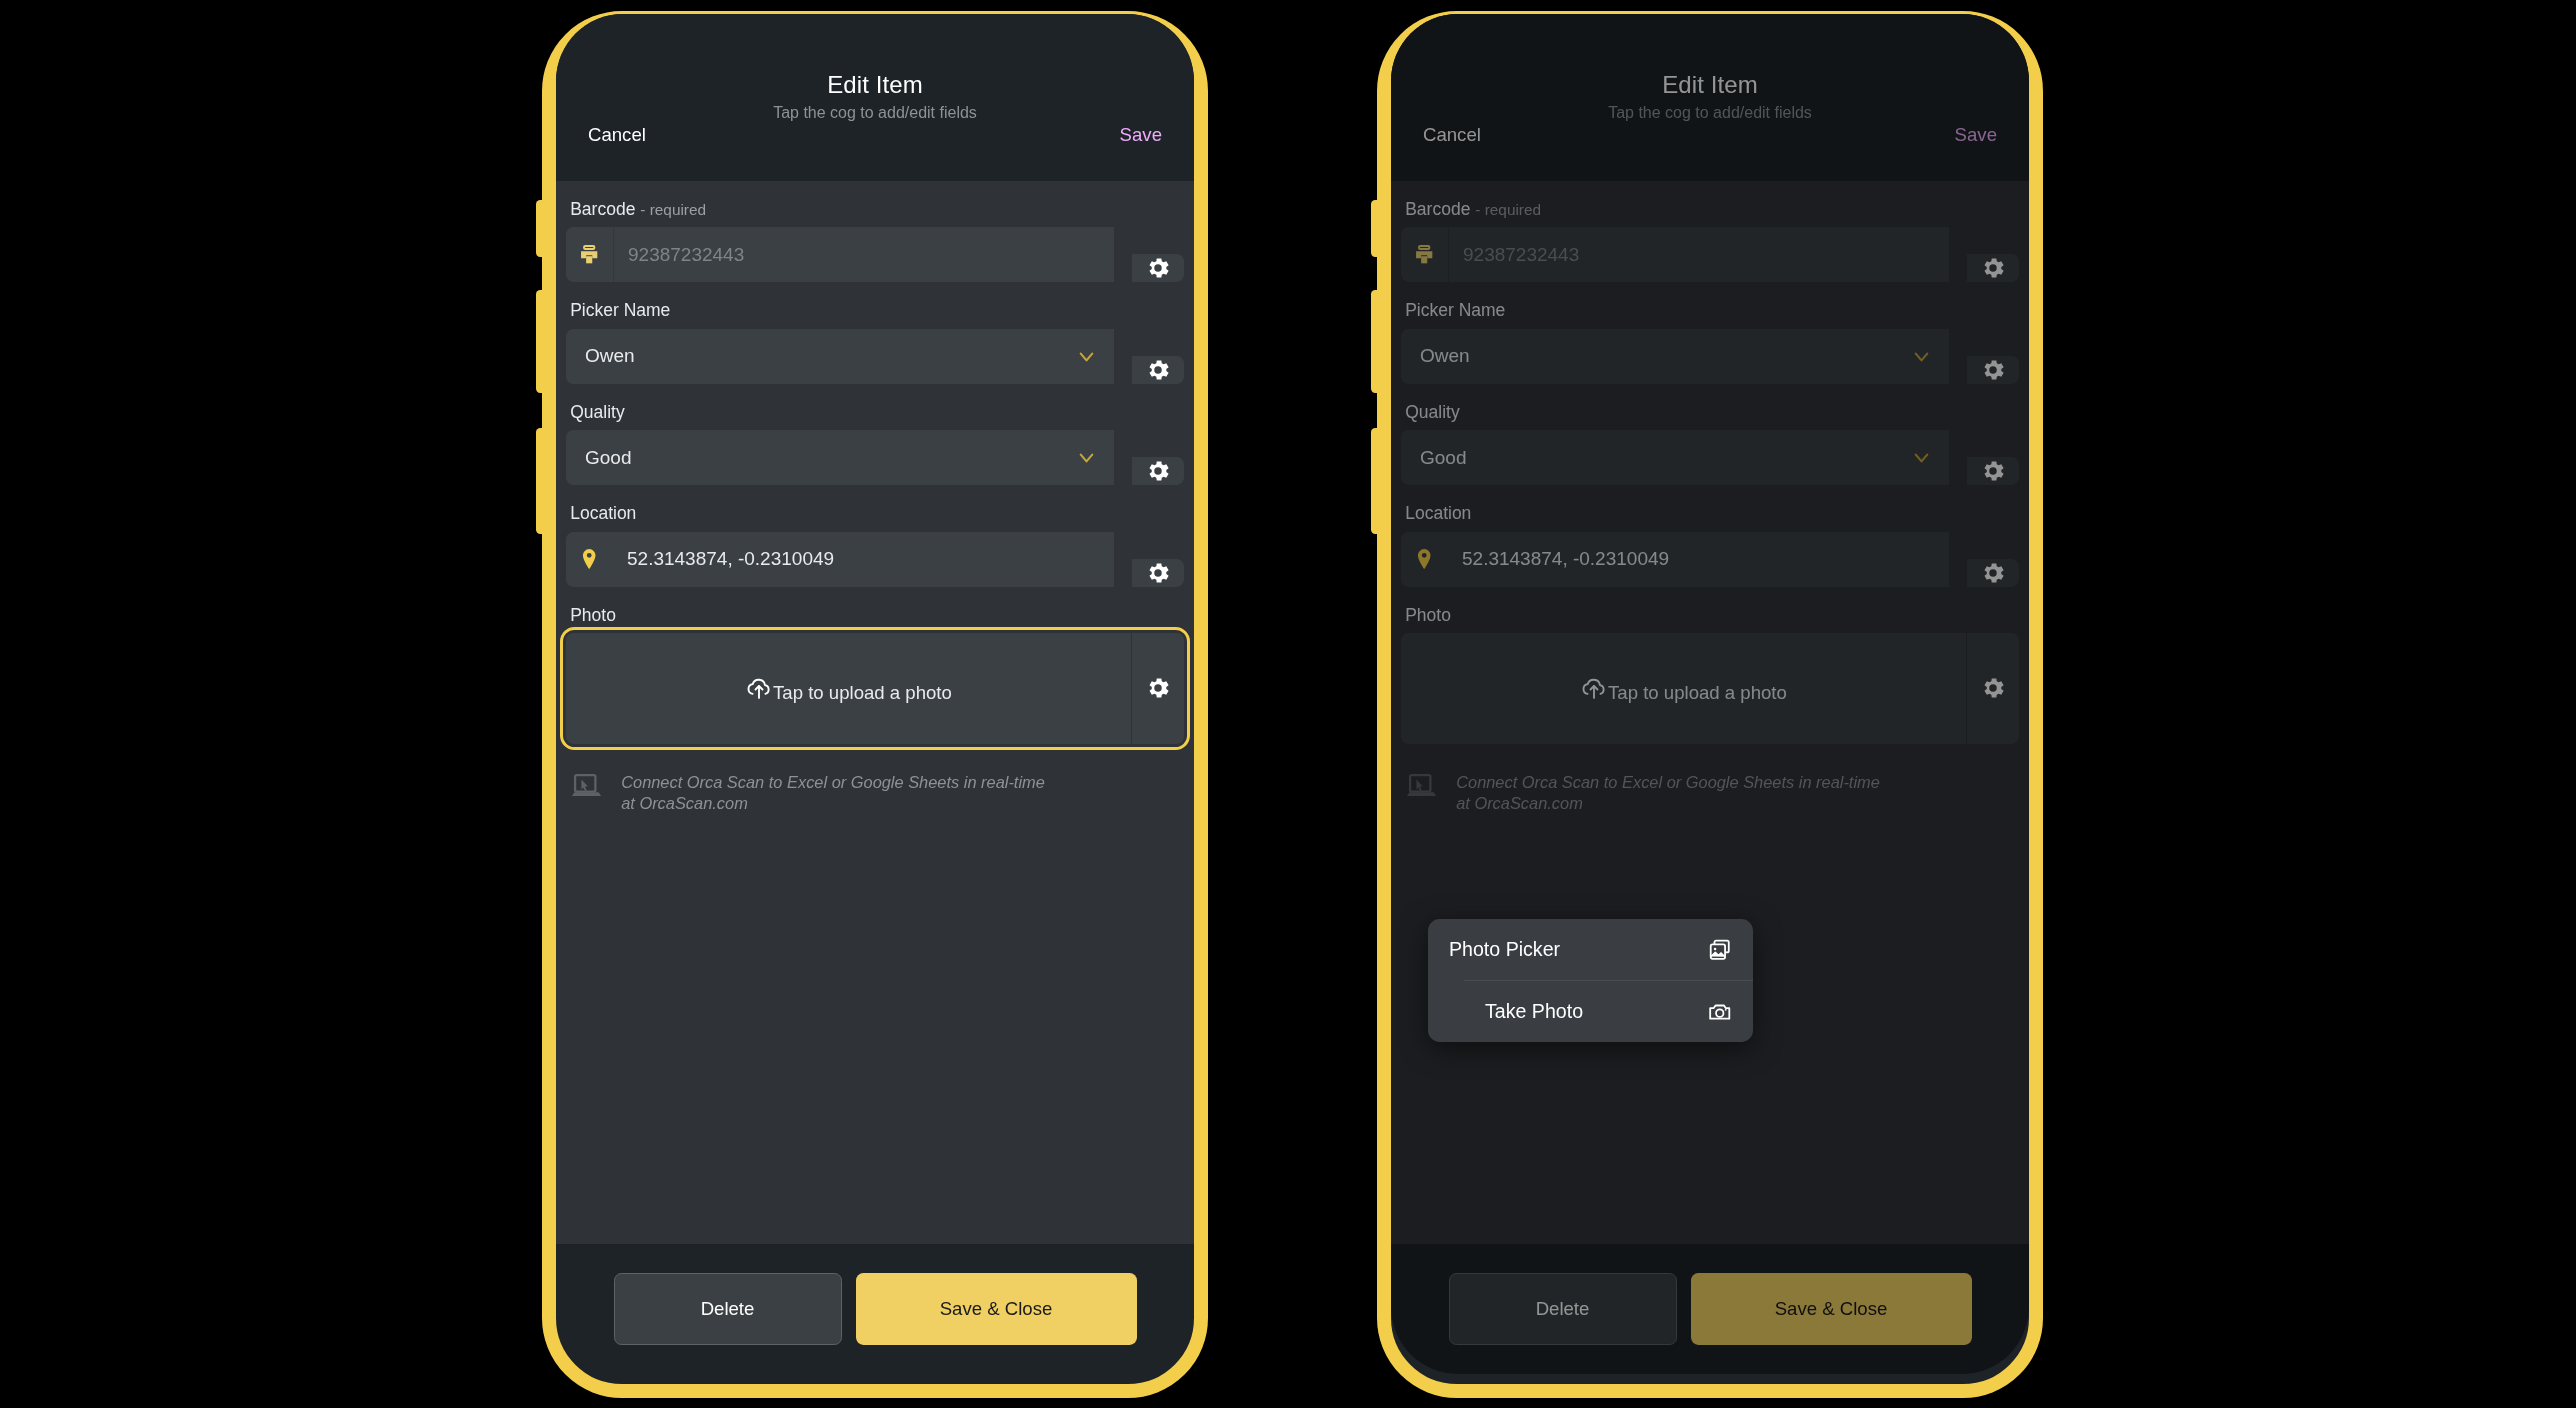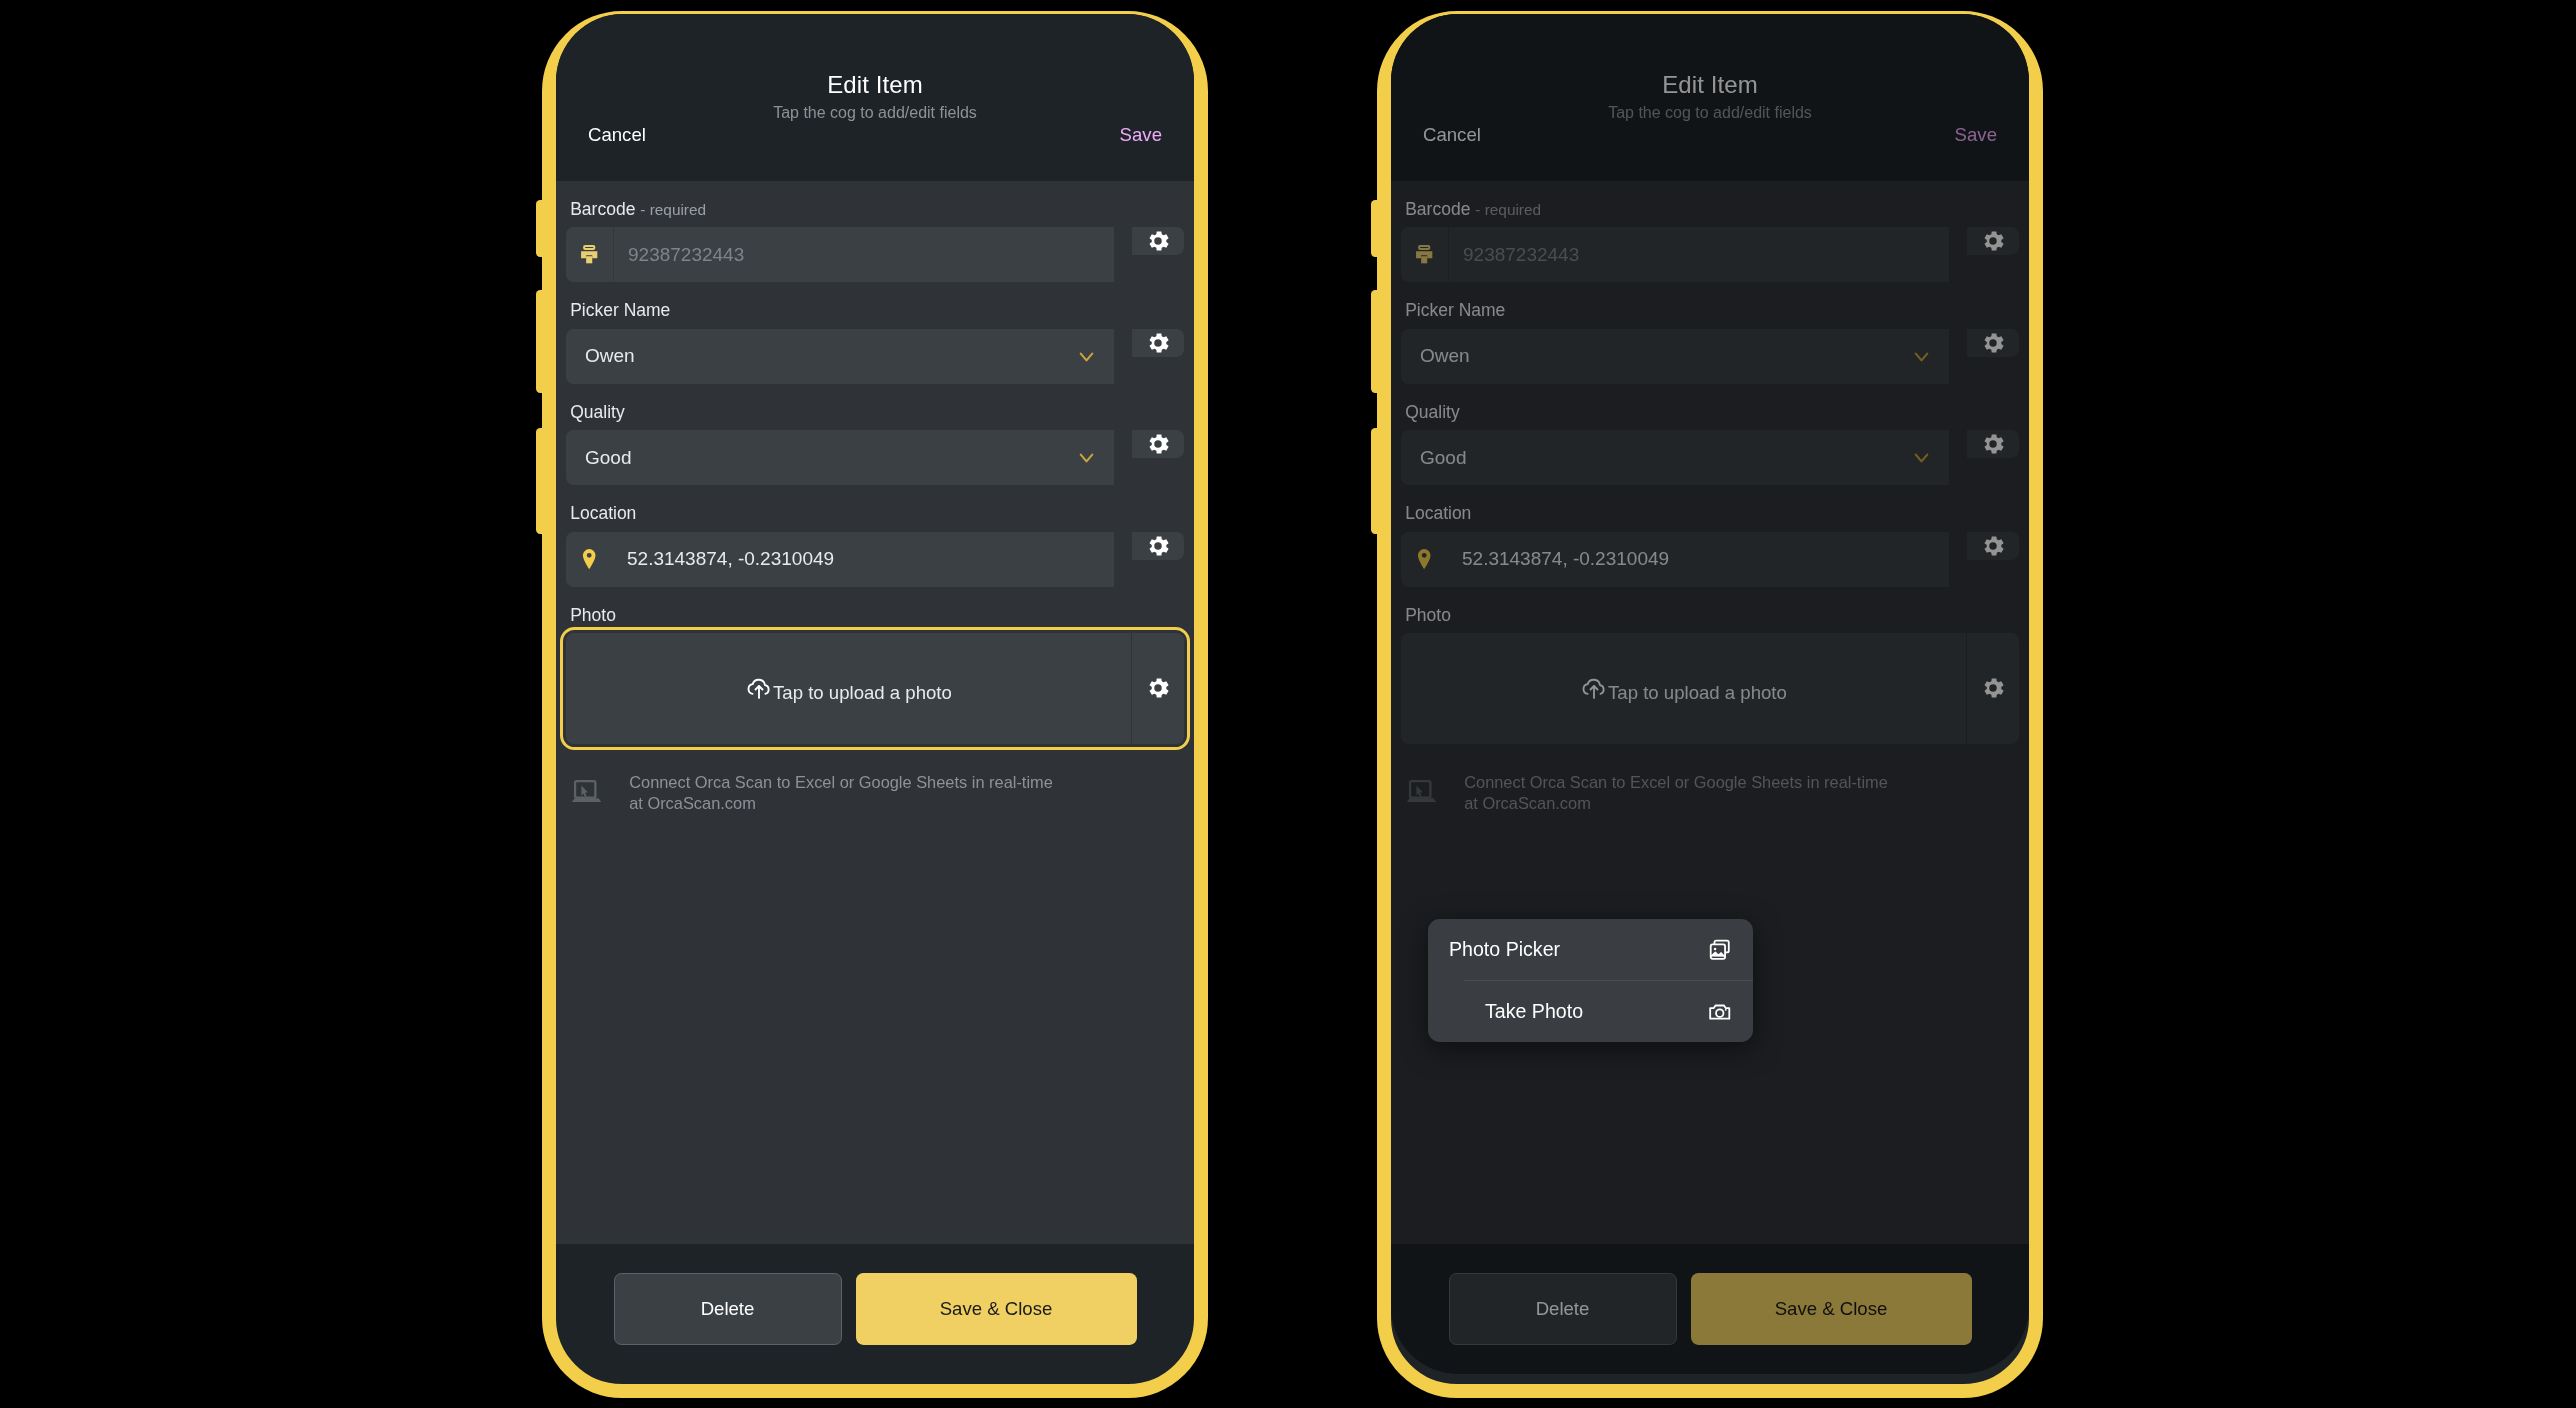--- a/index.html
+++ b/index.html
@@ -46,21 +46,21 @@
   .hdr-title{color:#ffffff;font-size:24px;line-height:29px;letter-spacing:0.1px;}
   .hdr-sub{color:#8e9297;font-size:16px;line-height:21px;margin-top:3.2px;}
   .hdr-cancel{position:absolute;left:32px;bottom:35px;color:#ffffff;font-size:18.6px;}
   .hdr-save{position:absolute;right:32px;bottom:35px;color:#f0abfc;font-size:18.6px;}
 
   
   .body{flex:1;background:#2f3337;position:relative;overflow:hidden;padding:0 10px;}
   .field-label{color:#e9eaec;font-size:17.5px;line-height:21px;padding:18px 4.2px 7.4px 4.2px;}
   .field-label .req{color:#9aa0a6;font-size:15.4px;}
 
-  .row{display:flex;align-items:flex-start;gap:18px;}
+  .row{display:flex;align-items:flex-end;gap:18px;}
   .control{
     flex:1;background:#3b4044;border-radius:7.4px 0 0 7.4px;position:relative;
     display:flex;align-items:center;min-height:55px;
   }
   .cog-cell{
     width:52px;background:#3b4044;border-radius:0 7.4px 7.4px 0;
     display:flex;align-items:center;justify-content:center;
   }
   .icon-cell{
     width:47px;display:flex;align-items:center;justify-content:center;flex:none;
@@ -78,21 +78,21 @@
   }
   .photo-text{color:#e9eaec;font-size:18.6px;margin-top:9.6px;}
   .photo-wrap{display:flex;align-items:stretch;gap:1.1px;border-radius:9.6px;}
   .photo-wrap.hl{outline:3.2px solid #f2ce4b;outline-offset:3.2px;border-radius:8.5px;}
   .photo-cog{
     width:52px;background:#3b4044;border-radius:0 7.4px 7.4px 0;
     display:flex;align-items:center;justify-content:center;
   }
 
   
-  .promo{display:flex;align-items:center;gap:26px;padding:28px 4.2px 0 4.2px;}
+  .promo{display:flex;gap:18px;padding:28px 4.2px 0 4.2px;font-style:italic;}
   .promo-text{color:#8e9297;font-size:16.4px;line-height:21px;max-width:424px;}
 
   
   .footer{
     flex:none;background:#1e2328;height:130px;
     display:flex;align-items:center;justify-content:center;gap:14px;padding:0 25.5px;
   }
   .btn{
     height:72px;border-radius:7.4px;display:flex;align-items:center;justify-content:center;
     font-size:18.6px;box-sizing:border-box;

